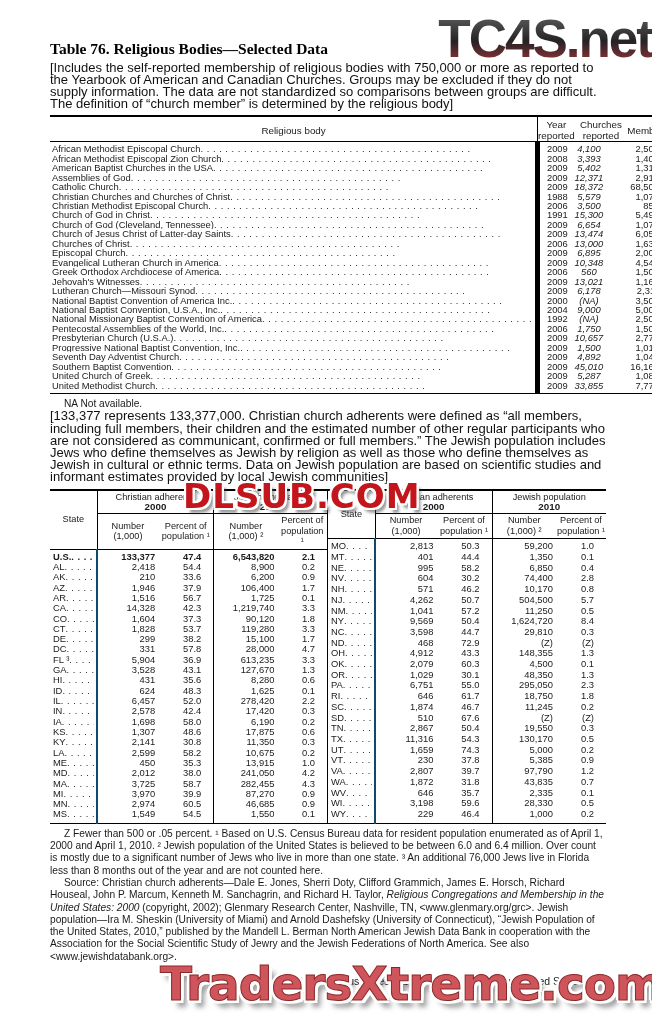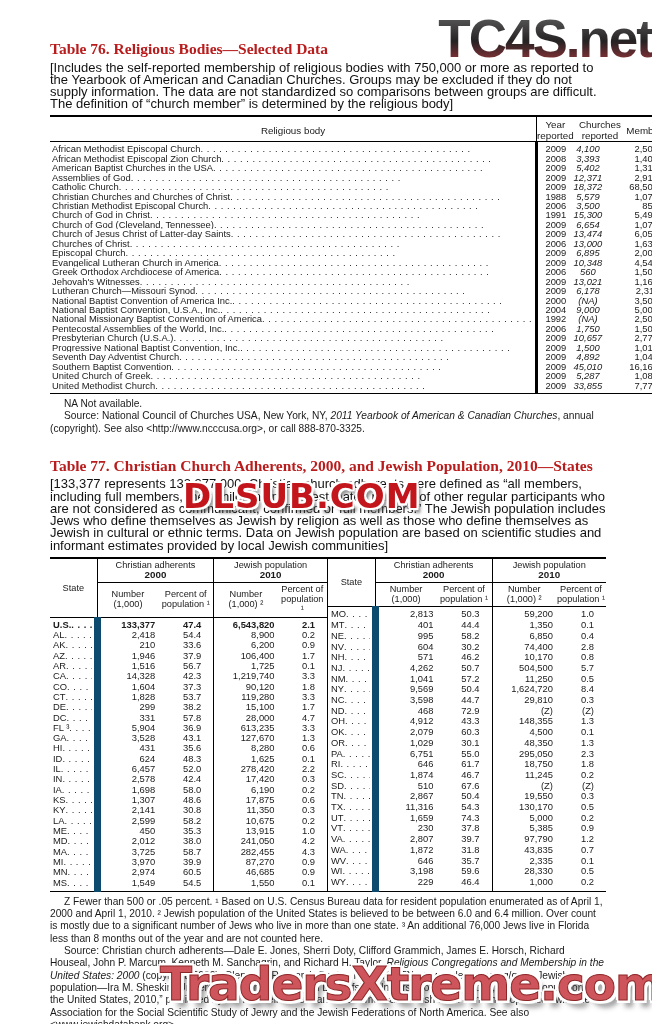--- a/index.html
+++ b/index.html
@@ -7,21 +7,21 @@
   body { width:652px; }
   #page {
     position:relative; width:652px; height:1024px; background:#fff;
     overflow:hidden; font-family:"Liberation Sans", sans-serif; color:#1a1a1a;
   }
   #main { position:relative; z-index:1; padding:40px 46px 0 50px; }
 
   
   .tbl-title {
     font-family:"Liberation Serif", serif; font-weight:bold;
-    font-size:15.5px; line-height:17.5px; color:#b91c1c; margin-bottom:4px;
+    font-size:15.5px; line-height:17.5px; color:#000000; margin-bottom:4px;
   }
   .intro { font-size:13px; line-height:12.2px; margin-bottom:5px; color:#111; }
 
   
   table { border-collapse:collapse; }
   td,th { font-weight:normal; }
   .lead { display:flex; align-items:baseline; overflow:hidden; }
   .nm { white-space:nowrap; }
   .dots { flex:1 1 auto; overflow:hidden; white-space:nowrap; }
   .dots::before { content:" . . . . . . . . . . . . . . . . . . . . . . . . . . . . . . . . . . . . . . . . . . . . "; letter-spacing:.5px; }
@@ -29,21 +29,21 @@
   .bold td { font-weight:bold; }
 
   
   #t76 { width:100%; font-size:9.4px; border-bottom:1.4px solid #000; }
   #t76 thead th {
     font-size:9.8px; border-top:2px solid #000; border-bottom:1px solid #000;
     padding:2px 0 0; text-align:center;
   }
   #t76 thead th.name { border-right:1px solid #000; }
   #t76 td { line-height:9.45px; padding:0; vertical-align:baseline; }
-  #t76 td.name { border-right:3px solid #000000; padding-right:3px; padding-left:2px; }
+  #t76 td.name { border-right:5px solid #000000; padding-right:3px; padding-left:2px; }
   #t76 col.c-name { width:53%; } #t76 col.c-yr { width:15%; }
   #t76 col.c-ch { width:16%; } #t76 col.c-mem { width:16%; }
   #t76 .yr { text-align:center; }
   #t76 .ch { padding-right:24px;font-style:italic; }
   #t76 .mem { padding-right:4px; }
   #t76 tbody tr:first-child td { padding-top:2px; }
   #t76 tbody tr:last-child td { padding-bottom:3px; }
 
   .notes { font-size:10.2px; line-height:12.3px; margin-top:4px; }
   .notes p { text-indent:14px; }
@@ -54,21 +54,21 @@
   .t77 col.c0 { width:17%; } .t77 col.c1 { width:22%; } .t77 col.c2 { width:20%; }
   .t77 col.c3 { width:23%; } .t77 col.c4 { width:18%; }
   .t77 thead th { font-size:9.2px; line-height:10.4px; text-align:center; vertical-align:middle; padding:1px 1px; }
   .t77 th.state-h { border-right:1px solid #000; border-bottom:1px solid #000; }
   .t77 th.grp { border-bottom:1px solid #000; }
   .t77 th.grp2 { border-left:1px solid #000; }
   .t77 .yearline { font-weight:bold; font-size:9.8px; }
   .t77 thead tr.subrow th { border-bottom:1px solid #000; padding-bottom:2px; }
   .t77 thead tr.subrow th.bl { border-left:1px solid #000; }
   .t77 td { line-height:10.32px; padding:0; vertical-align:baseline; }
-  .t77 td.c-state { border-right:7px solid #0c4a6e; padding-left:3px; padding-right:2px; }
+  .t77 td.c-state { border-right:2px solid #0c4a6e; padding-left:3px; padding-right:2px; }
   .t77 td.c-pct1 { border-right:1px solid #000; }
   .t77 td.c-pct1, .t77 td.c-pct2 { padding-right:12px; }
   .t77 td.c-num1, .t77 td.c-num2 { padding-right:3px; }
   .t77 tbody tr:first-child td { padding-top:2px; }
   .t77 tbody tr:last-child td { padding-bottom:3px; }
   #t77-left { border-right:1px solid #000; }
 
   
   #footer { position:relative; height:60px; margin-top:12px; }
   #footer-src { position:absolute; right:-6px; top:0; font-size:10.5px; color:#222; }
@@ -414,24 +414,22 @@
             </td>
             <td class="yr">2009</td>
             <td class="yr ch num">33,855</td>
             <td class="mem num">7,774,931</td>
           </tr>
         </tbody>
     </table>
 
     <div class="notes">
       <p>NA Not available.</p>
-      <p><span>Source: National Council of Churches USA, New York, NY, </span><i>2011 Yearbook of American &amp; Canadian Churches</i><span>, annual (copyright). See also &lt;http://www.ncccusa.org&gt;, or call 888-870-3325.</span></p>
     </div>
 
-    <div class="tbl-title" style="margin-top:22px; width:560px;">Table 77. Christian Church Adherents, 2000, and Jewish Population, 2010—States</div>
     <div class="intro">[133,377 represents 133,377,000. Christian church adherents were defined as “all members, including full members, their children and the estimated number of other regular participants who are not considered as communicant, confirmed or full members.” The Jewish population includes Jews who define themselves as Jewish by religion as well as those who define themselves as Jewish in cultural or ethnic terms. Data on Jewish population are based on scientific studies and informant estimates provided by local Jewish communities]</div>
 
     <div id="t77wrap">
 
       <table class="t77" id="t77-left">
         <colgroup>
             <col class="c0">
             <col class="c1">
             <col class="c2">
             <col class="c3">

